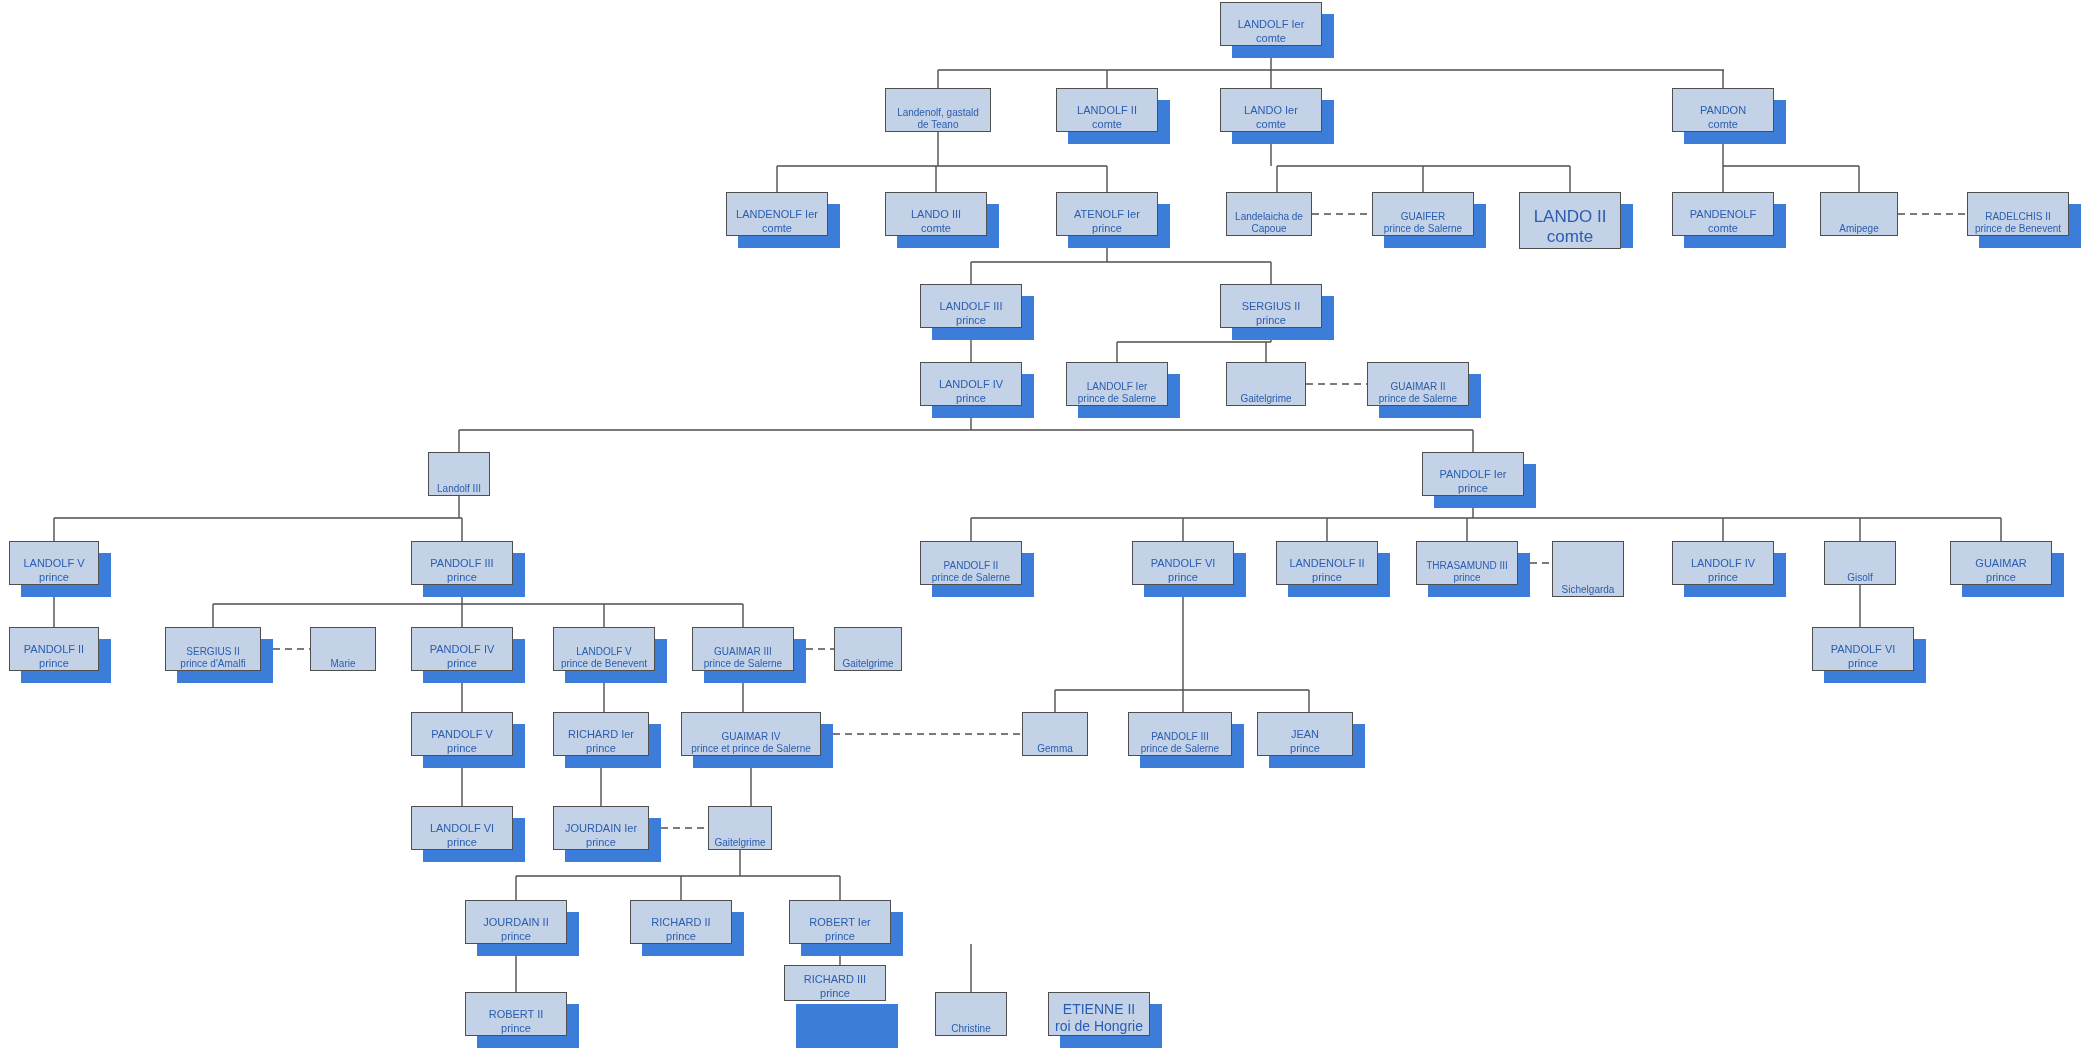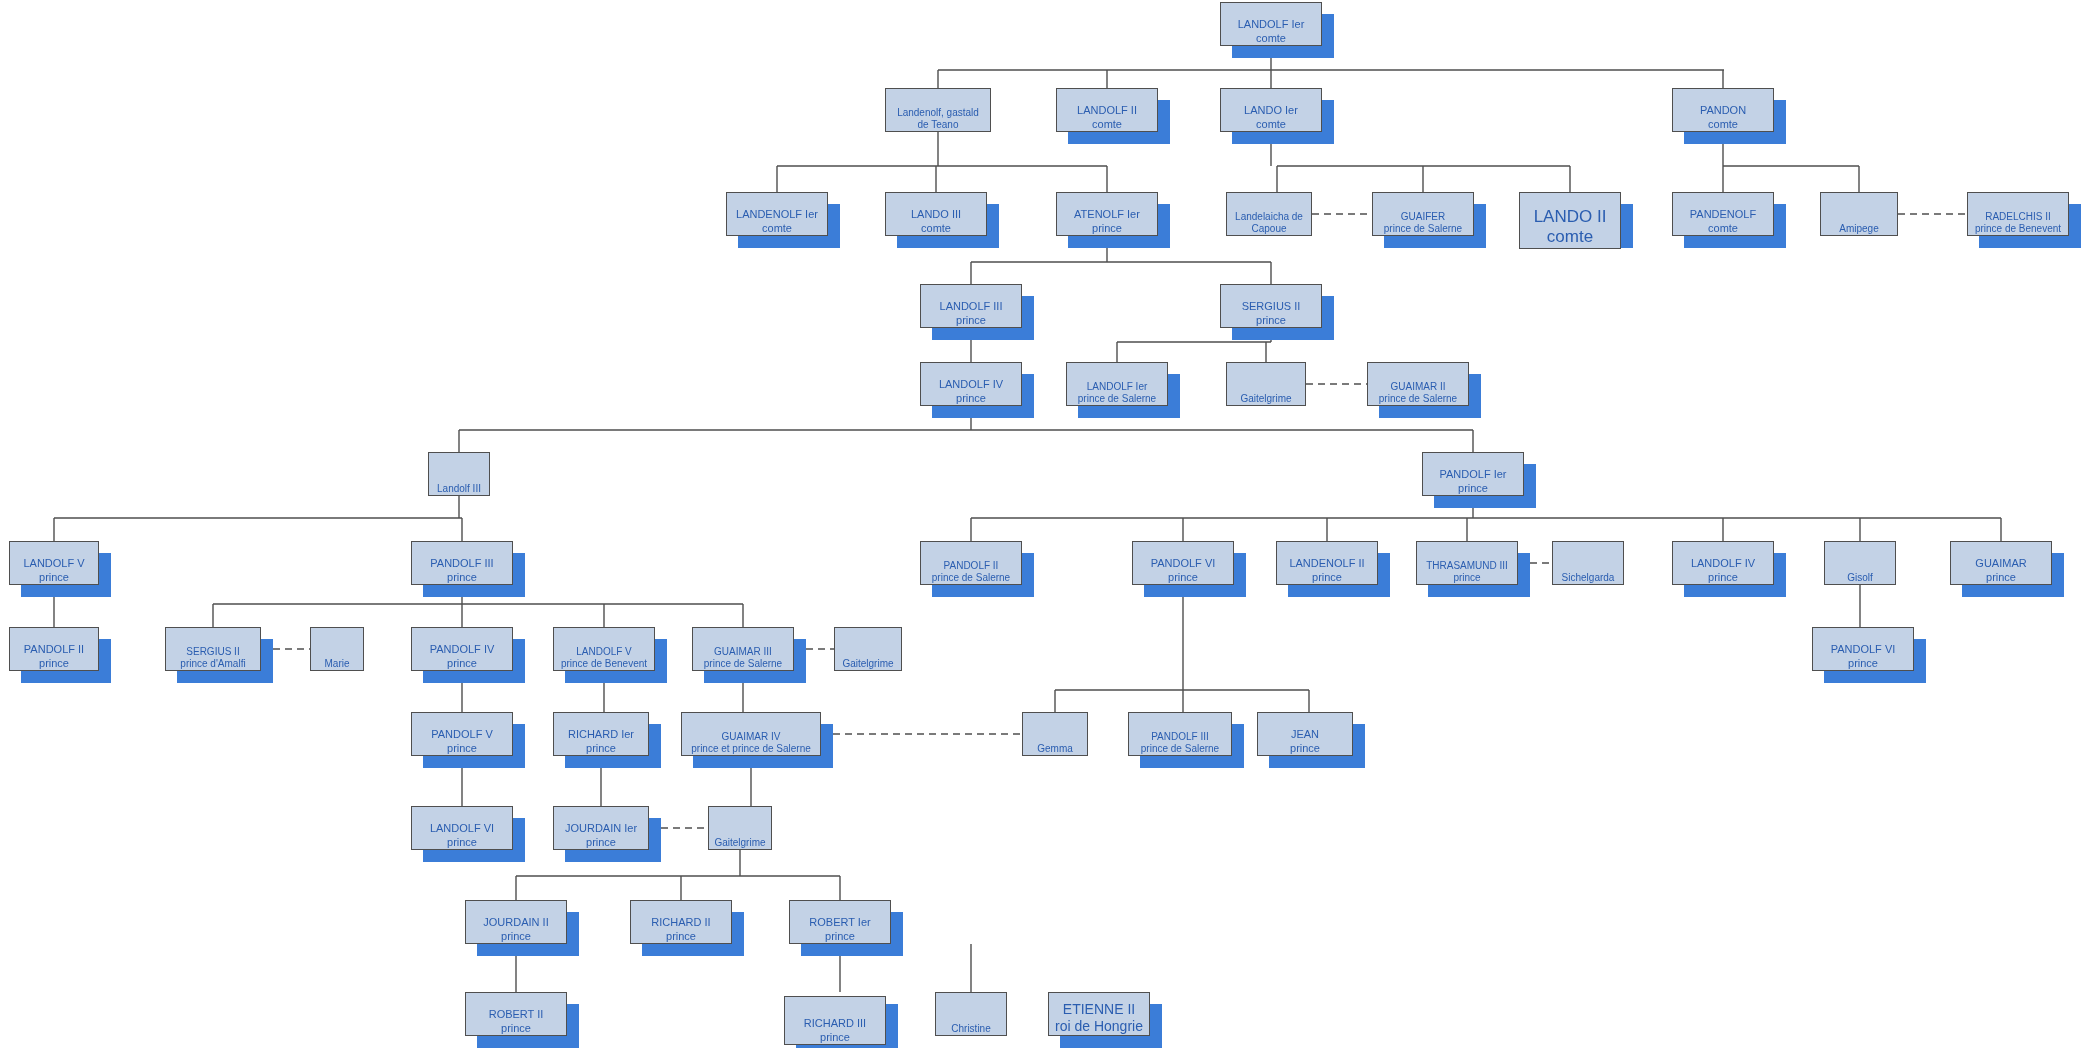--- a/index.html
+++ b/index.html
@@ -190,21 +190,21 @@
     <div class="shadow" style="left: 1288px; top: 553px; width: 102px; height: 44px;"></div>
     <div class="node" style="left: 1276px; top: 541px; width: 102px; height: 44px; font-size: 11px; background: rgb(195, 210, 230); border-color: rgb(79, 79, 79); color: rgb(42, 93, 176);">
       <span class="l1">LANDENOLF II</span>
       <span class="l2">prince</span>
     </div>
     <div class="shadow" style="left: 1428px; top: 553px; width: 102px; height: 44px;"></div>
     <div class="node" style="left: 1416px; top: 541px; width: 102px; height: 44px; font-size: 10px; background: rgb(195, 210, 230); border-color: rgb(79, 79, 79); color: rgb(42, 93, 176);">
       <span class="l1">THRASAMUND III</span>
       <span class="l2">prince</span>
     </div>
-    <div class="node" style="left: 1552px; top: 541px; width: 72px; height: 44px; font-size: 10px; background: rgb(195, 210, 230); border-color: rgb(79, 79, 79); color: rgb(42, 93, 176);">
+    <div class="node" style="left: 1552px; top: 541px; width: 72px; height: 56px; font-size: 10px; background: rgb(195, 210, 230); border-color: rgb(79, 79, 79); color: rgb(42, 93, 176);">
       <span class="l1">Sichelgarda</span>
     </div>
     <div class="shadow" style="left: 1684px; top: 553px; width: 102px; height: 44px;"></div>
     <div class="node" style="left: 1672px; top: 541px; width: 102px; height: 44px; font-size: 11px; background: rgb(195, 210, 230); border-color: rgb(79, 79, 79); color: rgb(42, 93, 176);">
       <span class="l1">LANDOLF IV</span>
       <span class="l2">prince</span>
     </div>
     <div class="node" style="left: 1824px; top: 541px; width: 72px; height: 44px; font-size: 10px; background: rgb(195, 210, 230); border-color: rgb(79, 79, 79); color: rgb(42, 93, 176);">
       <span class="l1">Gisolf</span>
     </div>
@@ -216,21 +216,21 @@
     <div class="shadow" style="left: 21px; top: 639px; width: 90px; height: 44px;"></div>
     <div class="node" style="left: 9px; top: 627px; width: 90px; height: 44px; font-size: 11px; background: rgb(195, 210, 230); border-color: rgb(79, 79, 79); color: rgb(42, 93, 176);">
       <span class="l1">PANDOLF II</span>
       <span class="l2">prince</span>
     </div>
     <div class="shadow" style="left: 177px; top: 639px; width: 96px; height: 44px;"></div>
     <div class="node" style="left: 165px; top: 627px; width: 96px; height: 44px; font-size: 10px; background: rgb(195, 210, 230); border-color: rgb(79, 79, 79); color: rgb(42, 93, 176);">
       <span class="l1">SERGIUS II</span>
       <span class="l2">prince d'Amalfi</span>
     </div>
-    <div class="node" style="left: 310px; top: 627px; width: 54px; height: 44px; font-size: 10px; background: rgb(195, 210, 230); border-color: rgb(79, 79, 79); color: rgb(42, 93, 176);">
+    <div class="node" style="left: 310px; top: 627px; width: 66px; height: 44px; font-size: 10px; background: rgb(195, 210, 230); border-color: rgb(79, 79, 79); color: rgb(42, 93, 176);">
       <span class="l1">Marie</span>
     </div>
     <div class="shadow" style="left: 423px; top: 639px; width: 102px; height: 44px;"></div>
     <div class="node" style="left: 411px; top: 627px; width: 102px; height: 44px; font-size: 11px; background: rgb(195, 210, 230); border-color: rgb(79, 79, 79); color: rgb(42, 93, 176);">
       <span class="l1">PANDOLF IV</span>
       <span class="l2">prince</span>
     </div>
     <div class="shadow" style="left: 565px; top: 639px; width: 102px; height: 44px;"></div>
     <div class="node" style="left: 553px; top: 627px; width: 102px; height: 44px; font-size: 10px; background: rgb(195, 210, 230); border-color: rgb(79, 79, 79); color: rgb(42, 93, 176);">
       <span class="l1">LANDOLF V</span>
@@ -304,21 +304,21 @@
     <div class="node" style="left: 789px; top: 900px; width: 102px; height: 44px; font-size: 11px; background: rgb(195, 210, 230); border-color: rgb(79, 79, 79); color: rgb(42, 93, 176);">
       <span class="l1">ROBERT Ier</span>
       <span class="l2">prince</span>
     </div>
     <div class="shadow" style="left: 477px; top: 1004px; width: 102px; height: 44px;"></div>
     <div class="node" style="left: 465px; top: 992px; width: 102px; height: 44px; font-size: 11px; background: rgb(195, 210, 230); border-color: rgb(79, 79, 79); color: rgb(42, 93, 176);">
       <span class="l1">ROBERT II</span>
       <span class="l2">prince</span>
     </div>
     <div class="shadow" style="left: 796px; top: 1004px; width: 102px; height: 44px;"></div>
-    <div class="node" style="left: 784px; top: 996px; width: 102px; height: 49px; font-size: 11px; background: rgb(195, 210, 230); border-color: rgb(79, 79, 79); color: rgb(42, 93, 176);">
+    <div class="node" style="left: 784px; top: 965px; width: 102px; height: 36px; font-size: 11px; background: rgb(195, 210, 230); border-color: rgb(79, 79, 79); color: rgb(42, 93, 176);">
       <span class="l1">RICHARD III</span>
       <span class="l2">prince</span>
     </div>
     <div class="node" style="left: 935px; top: 992px; width: 72px; height: 44px; font-size: 10px; background: rgb(195, 210, 230); border-color: rgb(79, 79, 79); color: rgb(42, 93, 176);">
       <span class="l1">Christine</span>
     </div>
     <div class="shadow" style="left: 1060px; top: 1004px; width: 102px; height: 44px;"></div>
     <div class="node" style="left: 1048px; top: 992px; width: 102px; height: 44px; font-size: 14px; background: rgb(195, 210, 230); border-color: rgb(79, 79, 79); color: rgb(42, 93, 176);">
       <span class="l1">ETIENNE II</span>
       <span class="l2">roi de Hongrie</span>

